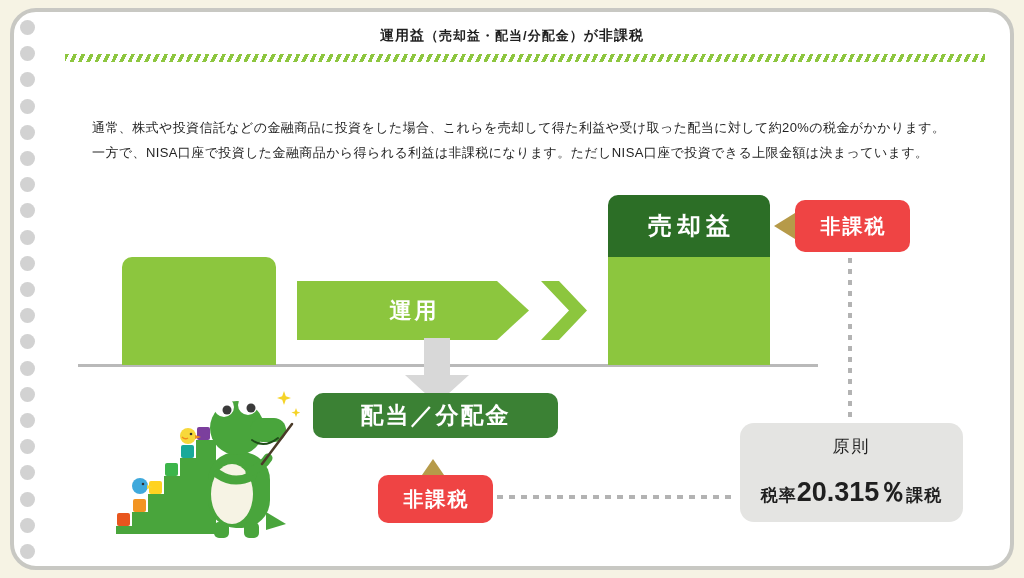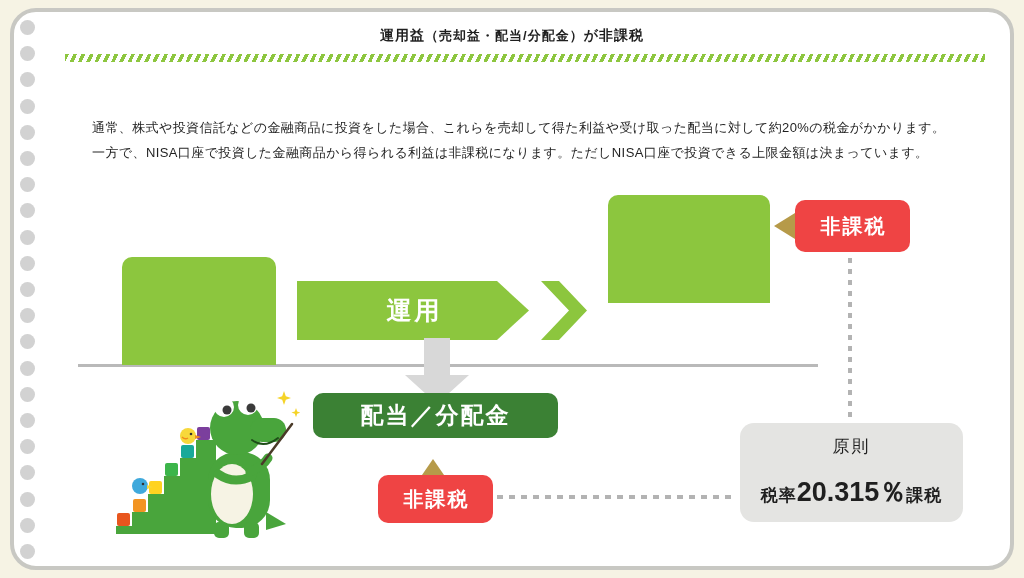--- a/index.html
+++ b/index.html
@@ -51,21 +51,21 @@
   }
   .bar-right .gain{
     height:62px;background:#2c6e26;display:flex;align-items:center;justify-content:center;
     color:#fff;font-size:24px;font-weight:700;letter-spacing:5px;text-indent:5px;
   }
   .bar-right .base{height:108px;background:#8cc63e;}
   .mgmt-arrow{position:absolute;left:297px;top:281px;width:290px;height:59px;}
   .mgmt-arrow .label{
     position:absolute;left:0;top:0;width:232px;height:59px;
     display:flex;align-items:center;justify-content:center;
-    color:#fff;font-size:25px;font-weight:700;letter-spacing:3px;text-indent:3px;
+    color:#fff;font-size:22px;font-weight:700;letter-spacing:3px;text-indent:3px;
   }
   .down-arrow{position:absolute;left:405px;top:338px;width:64px;height:66px;}
   .dividend-box{
     position:absolute;left:313px;top:393px;width:245px;height:45px;
     background:#3b8134;border-radius:10px;
     display:flex;align-items:center;justify-content:center;
     color:#fff;font-size:23px;font-weight:700;letter-spacing:2px;
   }
   .badge{
     position:absolute;background:#ef4444;border-radius:10px;
@@ -154,20 +154,21 @@
     <span class="label">運用</span>
   </div>
 
   <div class="down-arrow">
     <svg width="64" height="66" viewBox="0 0 64 66">
       <polygon points="19,0 45,0 45,37 64,37 32,66 0,37 19,37" fill="#d8d8d8"></polygon>
     </svg>
   </div>
 
   <div class="bar-right">
+    <div class="gain">売却益</div>
     <div class="base"></div>
   </div>
 
   <div class="badge badge-top">
     <span class="tip"></span>
     <span>非課税</span>
   </div>
 
   <div class="dotted-v"></div>
 

